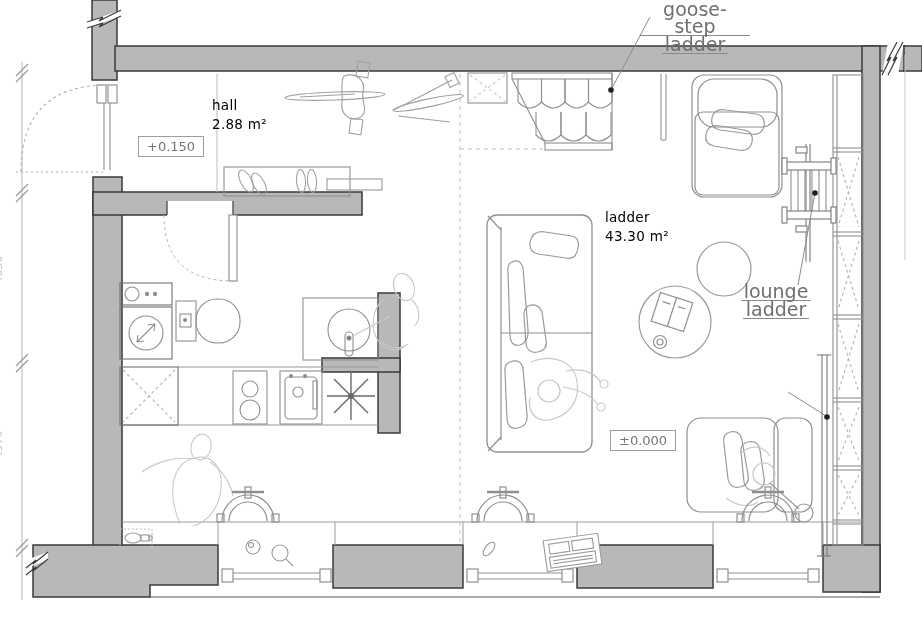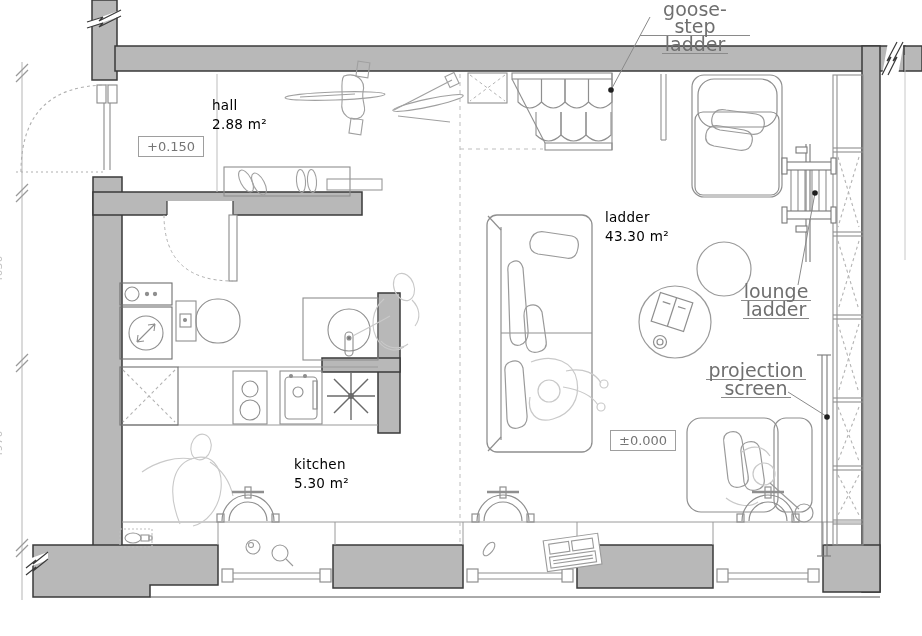--- a/index.html
+++ b/index.html
@@ -388,41 +388,33 @@
     <circle cx="611" cy="90" r="2.8" fill="#1f1f1f"></circle>
     <circle cx="815" cy="193" r="2.8" fill="#1f1f1f"></circle>
     <circle cx="827" cy="417" r="2.8" fill="#1f1f1f"></circle>
   </g>
 </svg>
 
   <div class="room-label" style="left:212px;top:96px;width:90px">
     <div>hall</div>
     <div class="area">2.88 m²</div>
   </div>
-  <div class="room-label" style="left:294px;top:455px;width:86px">
-    <div>kitchen</div>
-    <div class="area">5.30 m²</div>
-  </div>
   <div class="room-label" style="left:605px;top:208px;width:92px">
     <div>ladder</div>
     <div class="area">43.30 m²</div>
   </div>
 
   <div class="level-box" style="left:138px;top:136px">+0.150</div>
   <div class="level-box" style="left:610px;top:430px">±0.000</div>
 
   <div class="callout" style="left:640px;top:1px;width:110px">
     <div><span>goose-step</span></div>
     <div><span>ladder</span></div>
   </div>
   <div class="callout" style="left:734px;top:283px;width:84px">
     <div><span>lounge</span></div>
     <div><span>ladder</span></div>
   </div>
-  <div class="callout" style="left:702px;top:362px;width:108px">
-    <div><span>projection</span></div>
-    <div><span>screen</span></div>
-  </div>
 
   <div class="dim-text" style="left:-24px;top:263px">4030</div>
   <div class="dim-text" style="left:-24px;top:438px">4970</div>
 
 </div>
 
 </body></html>

